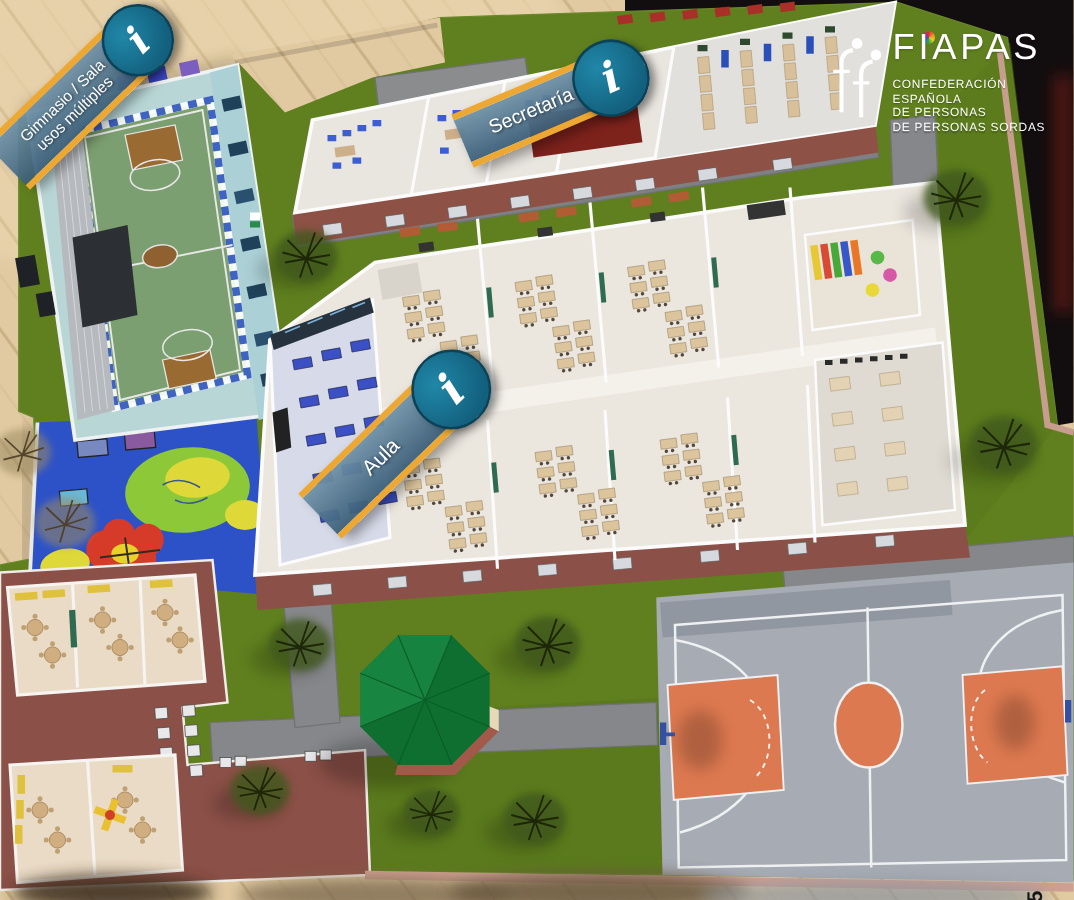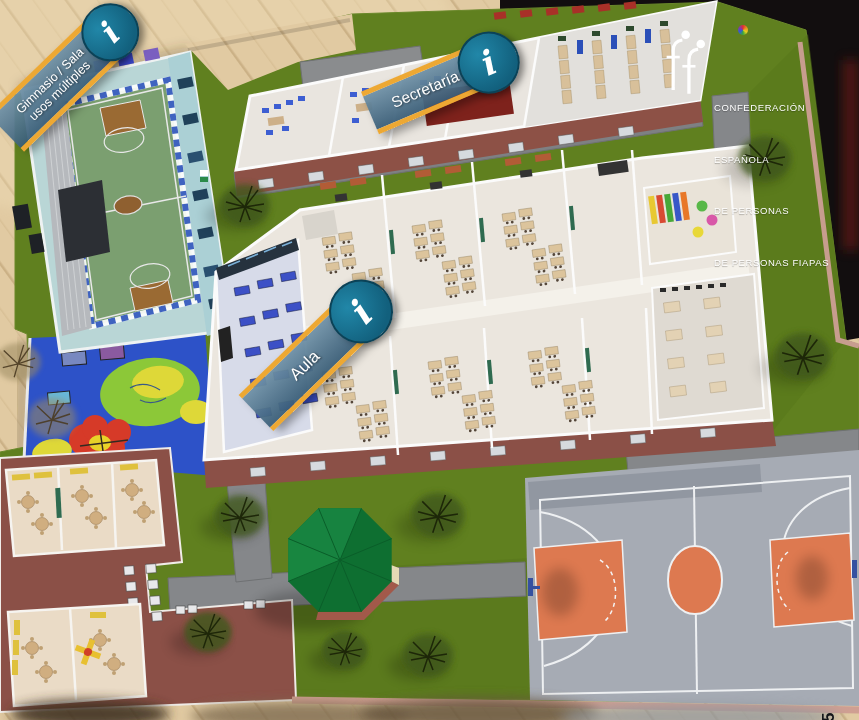--- a/index.html
+++ b/index.html
@@ -48,21 +48,21 @@
     font-weight:normal;text-shadow:0 1px 2px rgba(0,0,0,0.25);
   }
   #logo .dot{
     position:absolute;left:88px;top:15px;width:10px;height:10px;border-radius:50%;
     background:conic-gradient(#e03030,#e89020,#e8d020,#38a838,#3060d0,#8038b0,#e03030);
   }
   #logo .tagline{
     position:absolute;left:64px;top:52px;font-size:9.5px;line-height:11.5px;
     letter-spacing:0.6px;text-shadow:0 1px 1px rgba(0,0,0,0.3);
   }
-  #logo .tagline span{display:block;margin-top:40px;}
+  #logo .tagline span{display:block;}
 
   
   #watermark{
     position:absolute;right:20px;bottom:8px;
     transform:rotate(-90deg);transform-origin:100% 100%;
     font-size:17px;font-weight:bold;color:#14161a;letter-spacing:0.5px;white-space:nowrap;
   }
 </style>
 </head>
 <body>
@@ -567,21 +567,22 @@
 <div id="logo">
   <svg class="mark" width="42" height="94" viewBox="0 0 64 104">
     <path d="M14,96 V36 Q14,22 28,20" stroke="#fff" stroke-width="5" fill="none"></path>
     <circle cx="33" cy="12" r="6.5" fill="#fff"></circle>
     <path d="M4,46 H24" stroke="#fff" stroke-width="4"></path>
     <path d="M38,102 V50 Q38,36 52,34" stroke="#fff" stroke-width="5" fill="none"></path>
     <circle cx="56" cy="26" r="6.5" fill="#fff"></circle>
     <path d="M28,60 H48" stroke="#fff" stroke-width="4"></path>
   </svg>
   <div class="dot"></div>
+  <div class="name">FIAPAS</div>
   <div class="tagline">
     <span>CONFEDERACIÓN</span>
     <span>ESPAÑOLA</span>
     <span>DE PERSONAS</span>
-    <span>DE PERSONAS FIAPAS</span>
+    <span>DE PERSONAS SORDAS</span>
   </div>
 </div>
 
 <div id="watermark">@FIAPAS2025</div>
 
 </body></html>

